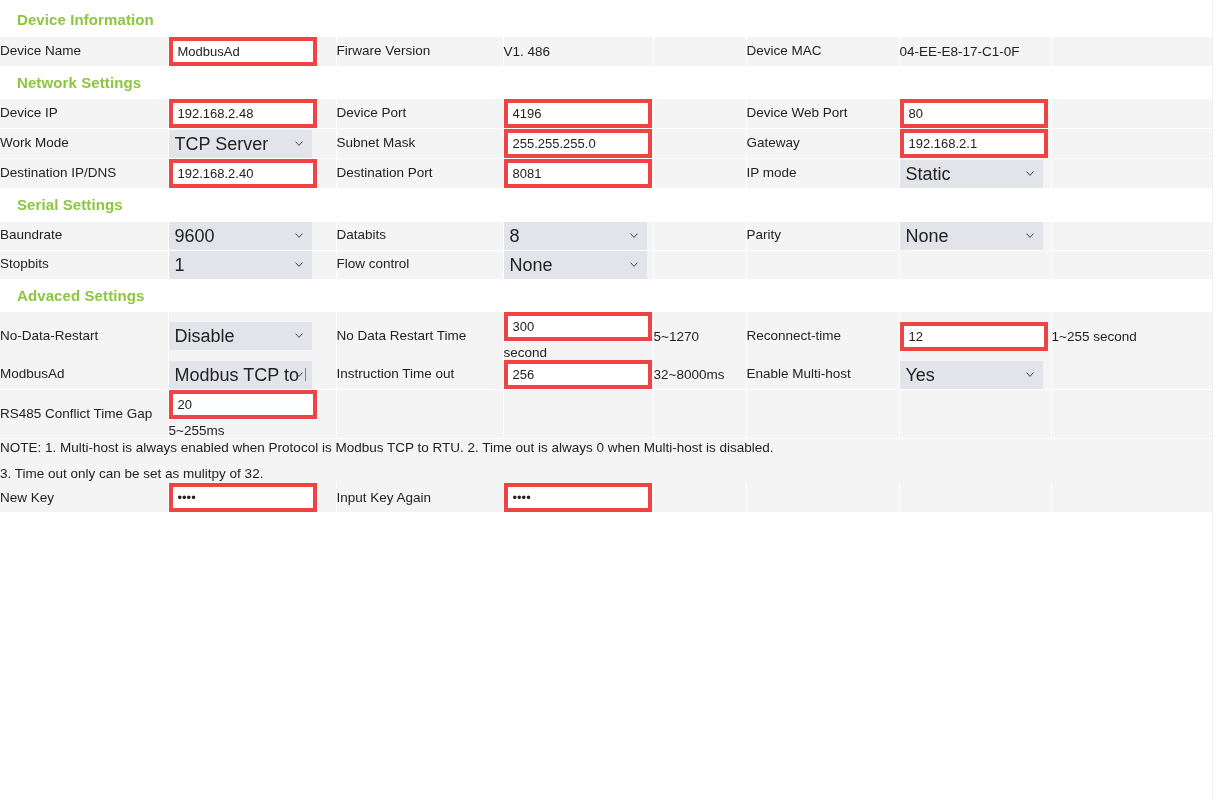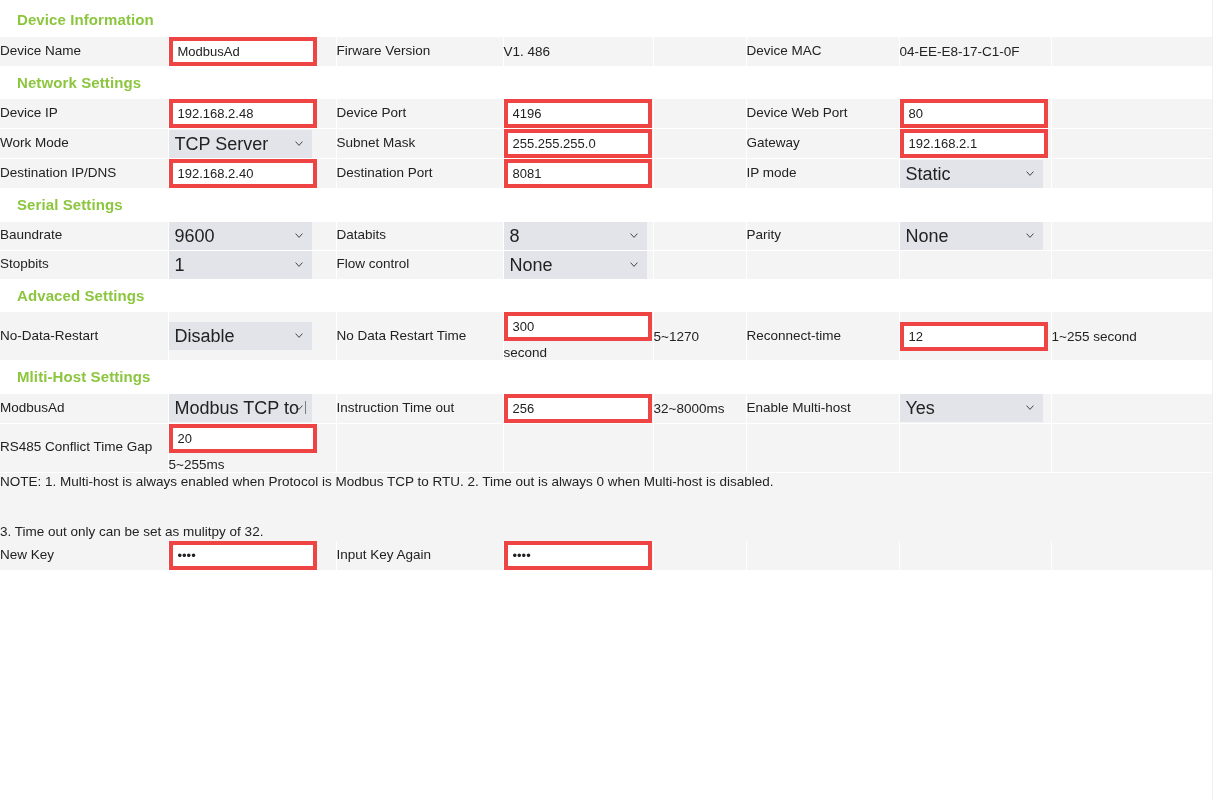--- a/index.html
+++ b/index.html
@@ -144,21 +144,21 @@
     padding-top: 4px;
   }
 
   .note-cell {
     padding: 11px 14px 6px 17px;
     font-size: 13.5px;
     color: #222;
     line-height: 1.35;
   }
   .note-cell p { margin: 0 0 0 0; }
-  .note-cell p.second { margin-top: 32px; }
+  .note-cell p.second { margin-top: 8px; }
 
   .empty { }
 </style>
 </head>
 <body>
 
 <div id="page">
   <div class="content">
 
     <div class="section-title first">Device Information</div>
@@ -404,21 +404,20 @@
         <td class="hint">5~1270</td>
         <td class="lbl">Reconnect-time</td>
         <td class="fld">
           <input class="tin" type="text" value="12" style="">
         </td>
         <td class="hint">1~255 second</td>
       </tr>
     </tbody>
       </table>
 
-    <div class="section-title">Mliti-Host Settings</div>
 
     <table class="grid">
       <colgroup>
         <col class="c-lbl1">
           <col class="c-fld1">
           <col class="c-lbl2">
           <col class="c-fld2">
         <col class="c-hint">
           <col class="c-lbl3">
           <col class="c-fld3">

